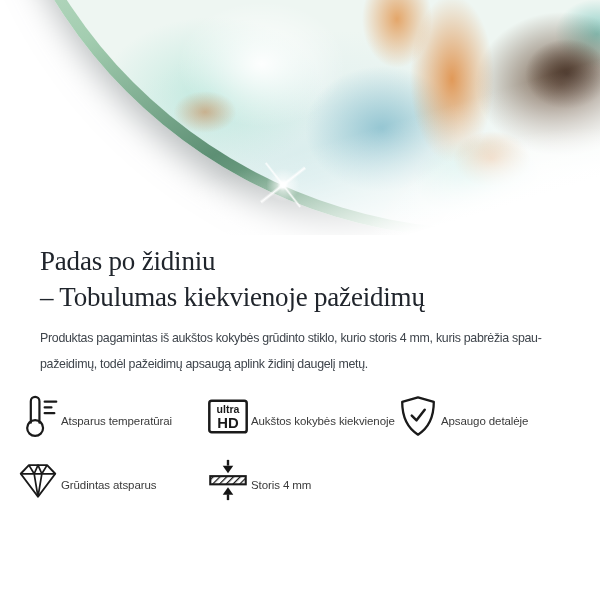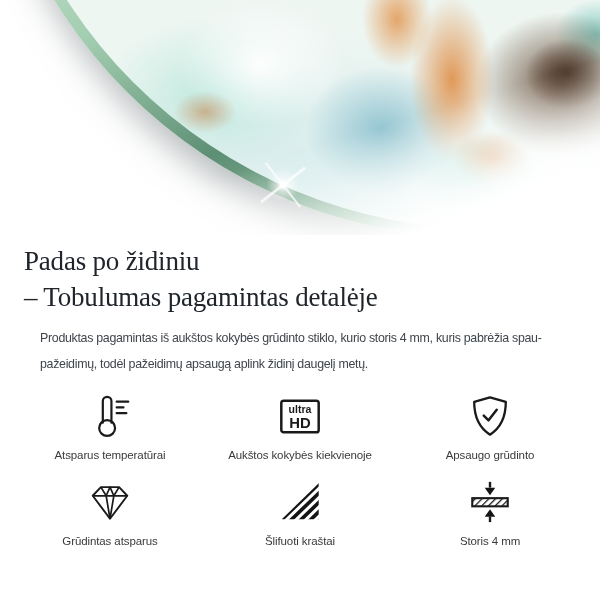--- a/index.html
+++ b/index.html
@@ -30,48 +30,48 @@
       background:
         radial-gradient(320px 170px at 600px 255px, #ffffff 32%, rgba(255,255,255,0) 75%),
         linear-gradient(163deg, rgba(255,255,255,0) 58%, #ffffff 86%);}
   .sparkle{position:absolute;left:255px;top:157px;width:56px;height:56px;transform:rotate(-38deg);
       background:
         radial-gradient(circle at 50% 50%, rgba(255,255,255,1) 6%, rgba(255,255,255,.55) 15%, rgba(255,255,255,0) 42%),
         linear-gradient(to bottom, rgba(255,255,255,0) 46%, rgba(255,255,255,.95) 50%, rgba(255,255,255,0) 54%),
         linear-gradient(to right,  rgba(255,255,255,0) 47%, rgba(255,255,255,.9) 50%, rgba(255,255,255,0) 53%);}
 
   
-  .title{margin:8px 0 0 24px;font-family:"Liberation Serif","DejaVu Serif",serif;
+  .title{margin:8px 0 0 40px;font-family:"Liberation Serif","DejaVu Serif",serif;
          font-size:27px;line-height:36px;color:#20252c;font-weight:500;letter-spacing:-.2px;}
   .desc{margin:10px 16px 0 40px;font-size:12.4px;line-height:26px;color:#3f454c;letter-spacing:-.3px;}
 
   
   .features{margin:16px 0 0 15px;width:570px;display:grid;
             grid-template-columns:repeat(3,190px);row-gap:18px;}
-  .feature{display:flex;flex-direction:column;align-items:center;}
+  .feature{display:flex;flex-direction:row;align-items:center;}
   .icon-box{height:46px;display:flex;align-items:flex-end;justify-content:center;}
   .feature-label{margin-top:10px;font-size:11.5px;color:#3a3a3a;letter-spacing:-.1px;white-space:nowrap;}
   .ico{stroke:#1a1a1a;fill:none;stroke-width:2.3;}
   .ico text{stroke:none;fill:#1a1a1a;font-family:"Liberation Sans",sans-serif;}
 </style>
 </head>
 <body>
 
 <div class="page">
 
   <div class="hero">
     <div class="glass-edge"></div>
     <div class="glass-face"></div>
     <div class="image-fade"></div>
     <div class="sparkle"></div>
   </div>
 
   <h1 class="title">
     <span>Padas po židiniu</span><br>
-    <span>– Tobulumas pagamintas detalėje</span>
+    <span>– Tobulumas kiekvienoje pažeidimų</span>
   </h1>
 
   <div class="desc">
     <div>Produktas pagamintas iš aukštos kokybės grūdinto stiklo, kurio storis 4 mm, kuris pabrėžia spau-</div>
     <div>pažeidimų, todėl pažeidimų apsaugą aplink židinį daugelį metų.</div>
   </div>
 
   <div class="features">
 
     <div class="feature">
@@ -97,50 +97,33 @@
       <span class="feature-label">Aukštos kokybės kiekvienoje</span>
     </div>
 
     <div class="feature">
       <div class="icon-box">
         <svg class="ico" width="46" height="46" viewBox="0 0 48 48">
           <path d="M24 4.5 L40.5 9.2 C40.5 24 35.5 36.2 24 43.5 C12.5 36.2 7.5 24 7.5 9.2 Z" stroke-width="2.4" stroke-linejoin="round"></path>
           <polyline points="17.5,23.5 22.5,28.5 31,17.5" stroke-width="2.6" stroke-linecap="round" stroke-linejoin="round"></polyline>
         </svg>
       </div>
-      <span class="feature-label">Apsaugo grūdinto</span>
+      <span class="feature-label">Apsaugo detalėje</span>
     </div>
 
     <div class="feature">
       <div class="icon-box">
         <svg class="ico" width="46" height="46" viewBox="0 0 48 48">
           <polygon points="14.5,8.5 33.5,8.5 42,17.5 24,41.5 6,17.5" stroke-width="2" stroke-linejoin="round"></polygon>
           <path d="M6 17.5 H42 M14.5 8.5 L20 17.5 L24 41.5 M33.5 8.5 L28 17.5 L24 41.5 M20 17.5 L24 8.5 L28 17.5" stroke-width="1.8" stroke-linejoin="round"></path>
         </svg>
       </div>
       <span class="feature-label">Grūdintas atsparus</span>
     </div>
 
-    <div class="feature">
-      <div class="icon-box">
-        <svg class="ico" width="46" height="46" viewBox="0 0 48 48">
-          <defs>
-              <clipPath id="triClip">
-                <path d="M5 42 L43.5 42 L43.5 4.5 Z"></path>
-              </clipPath>
-            </defs>
-          <g clip-path="url(#triClip)">
-            <g transform="rotate(-44 24 24)" stroke="#141414" stroke-width="3.8">
-              <path d="M-14 -4 H62 M-14 3 H62 M-14 10 H62 M-14 17 H62 M-14 24 H62 M-14 31 H62 M-14 38 H62 M-14 45 H62 M-14 52 H62"></path>
-            </g>
-          </g>
-        </svg>
-      </div>
-      <span class="feature-label">Šlifuoti kraštai</span>
-    </div>
 
     <div class="feature">
       <div class="icon-box">
         <svg class="ico" width="46" height="46" viewBox="0 0 48 48">
           <defs>
             <pattern id="hatchP" width="5" height="5" patternUnits="userSpaceOnUse" patternTransform="rotate(45)">
               <line x1="0" y1="0" x2="0" y2="5" stroke="#141414" stroke-width="2.6"></line>
             </pattern>
           </defs>
           <rect x="5.5" y="20" width="37" height="8.5" fill="url(#hatchP)" stroke-width="2.2"></rect>

